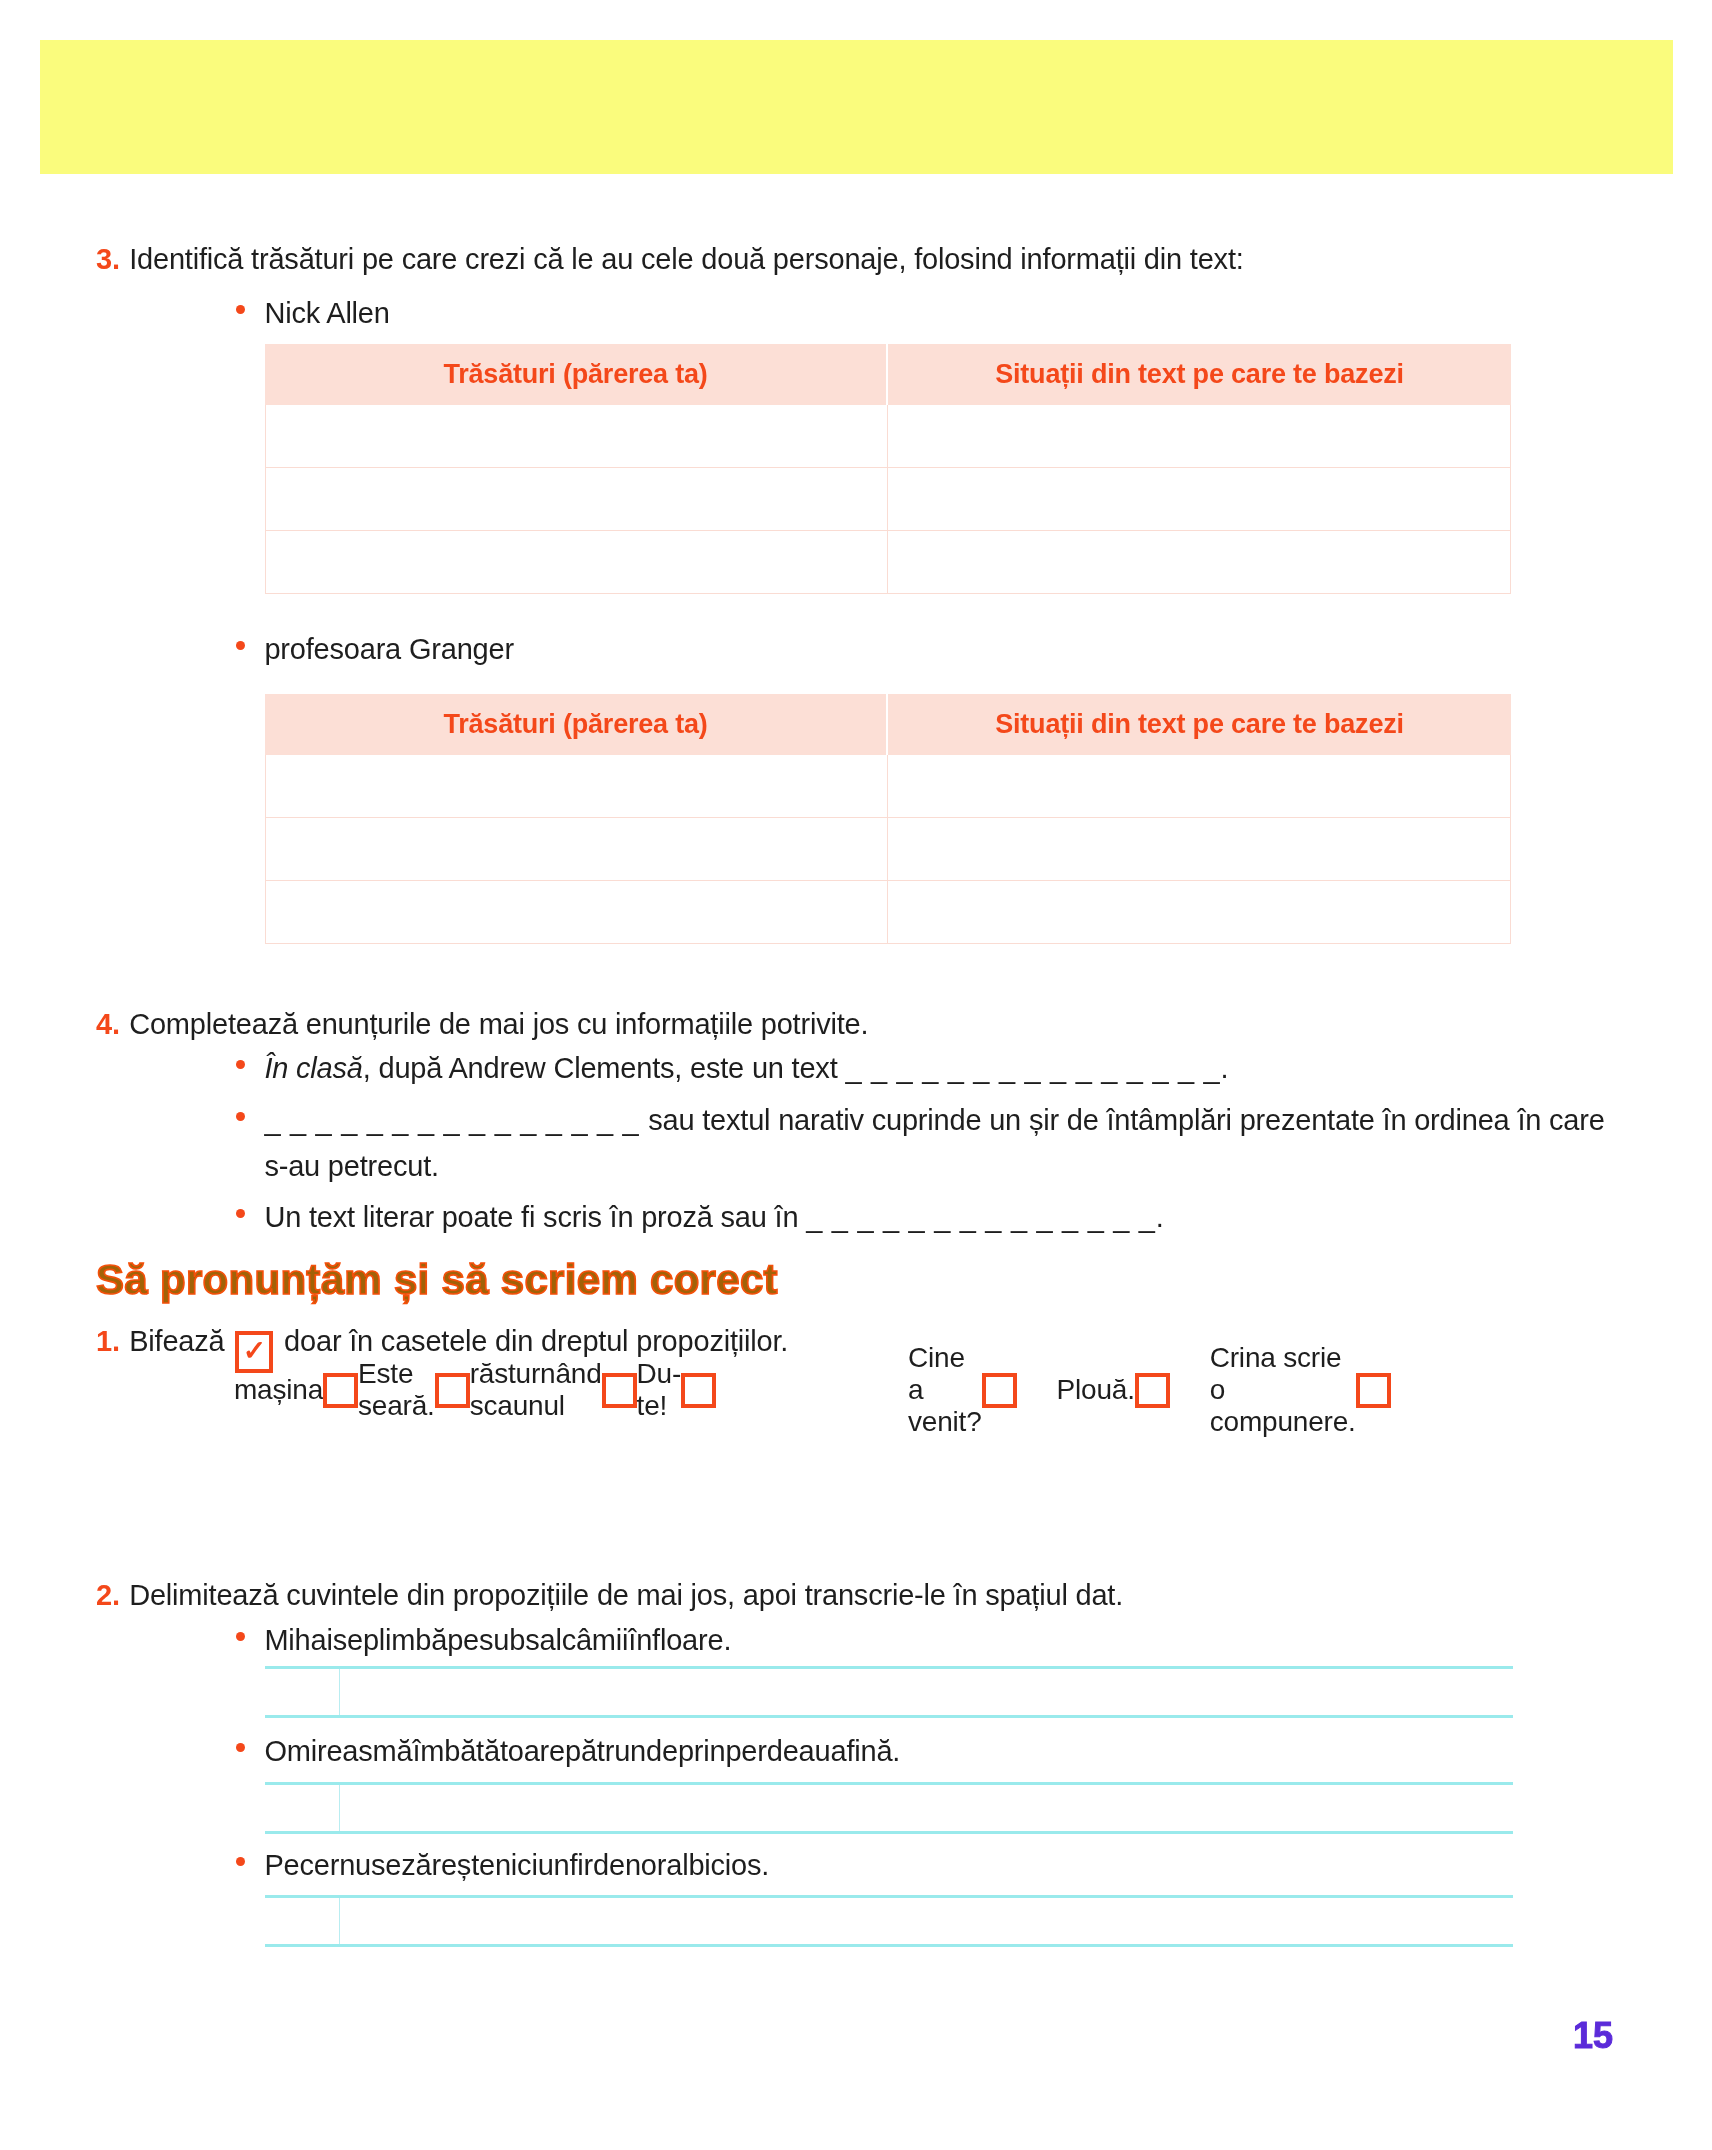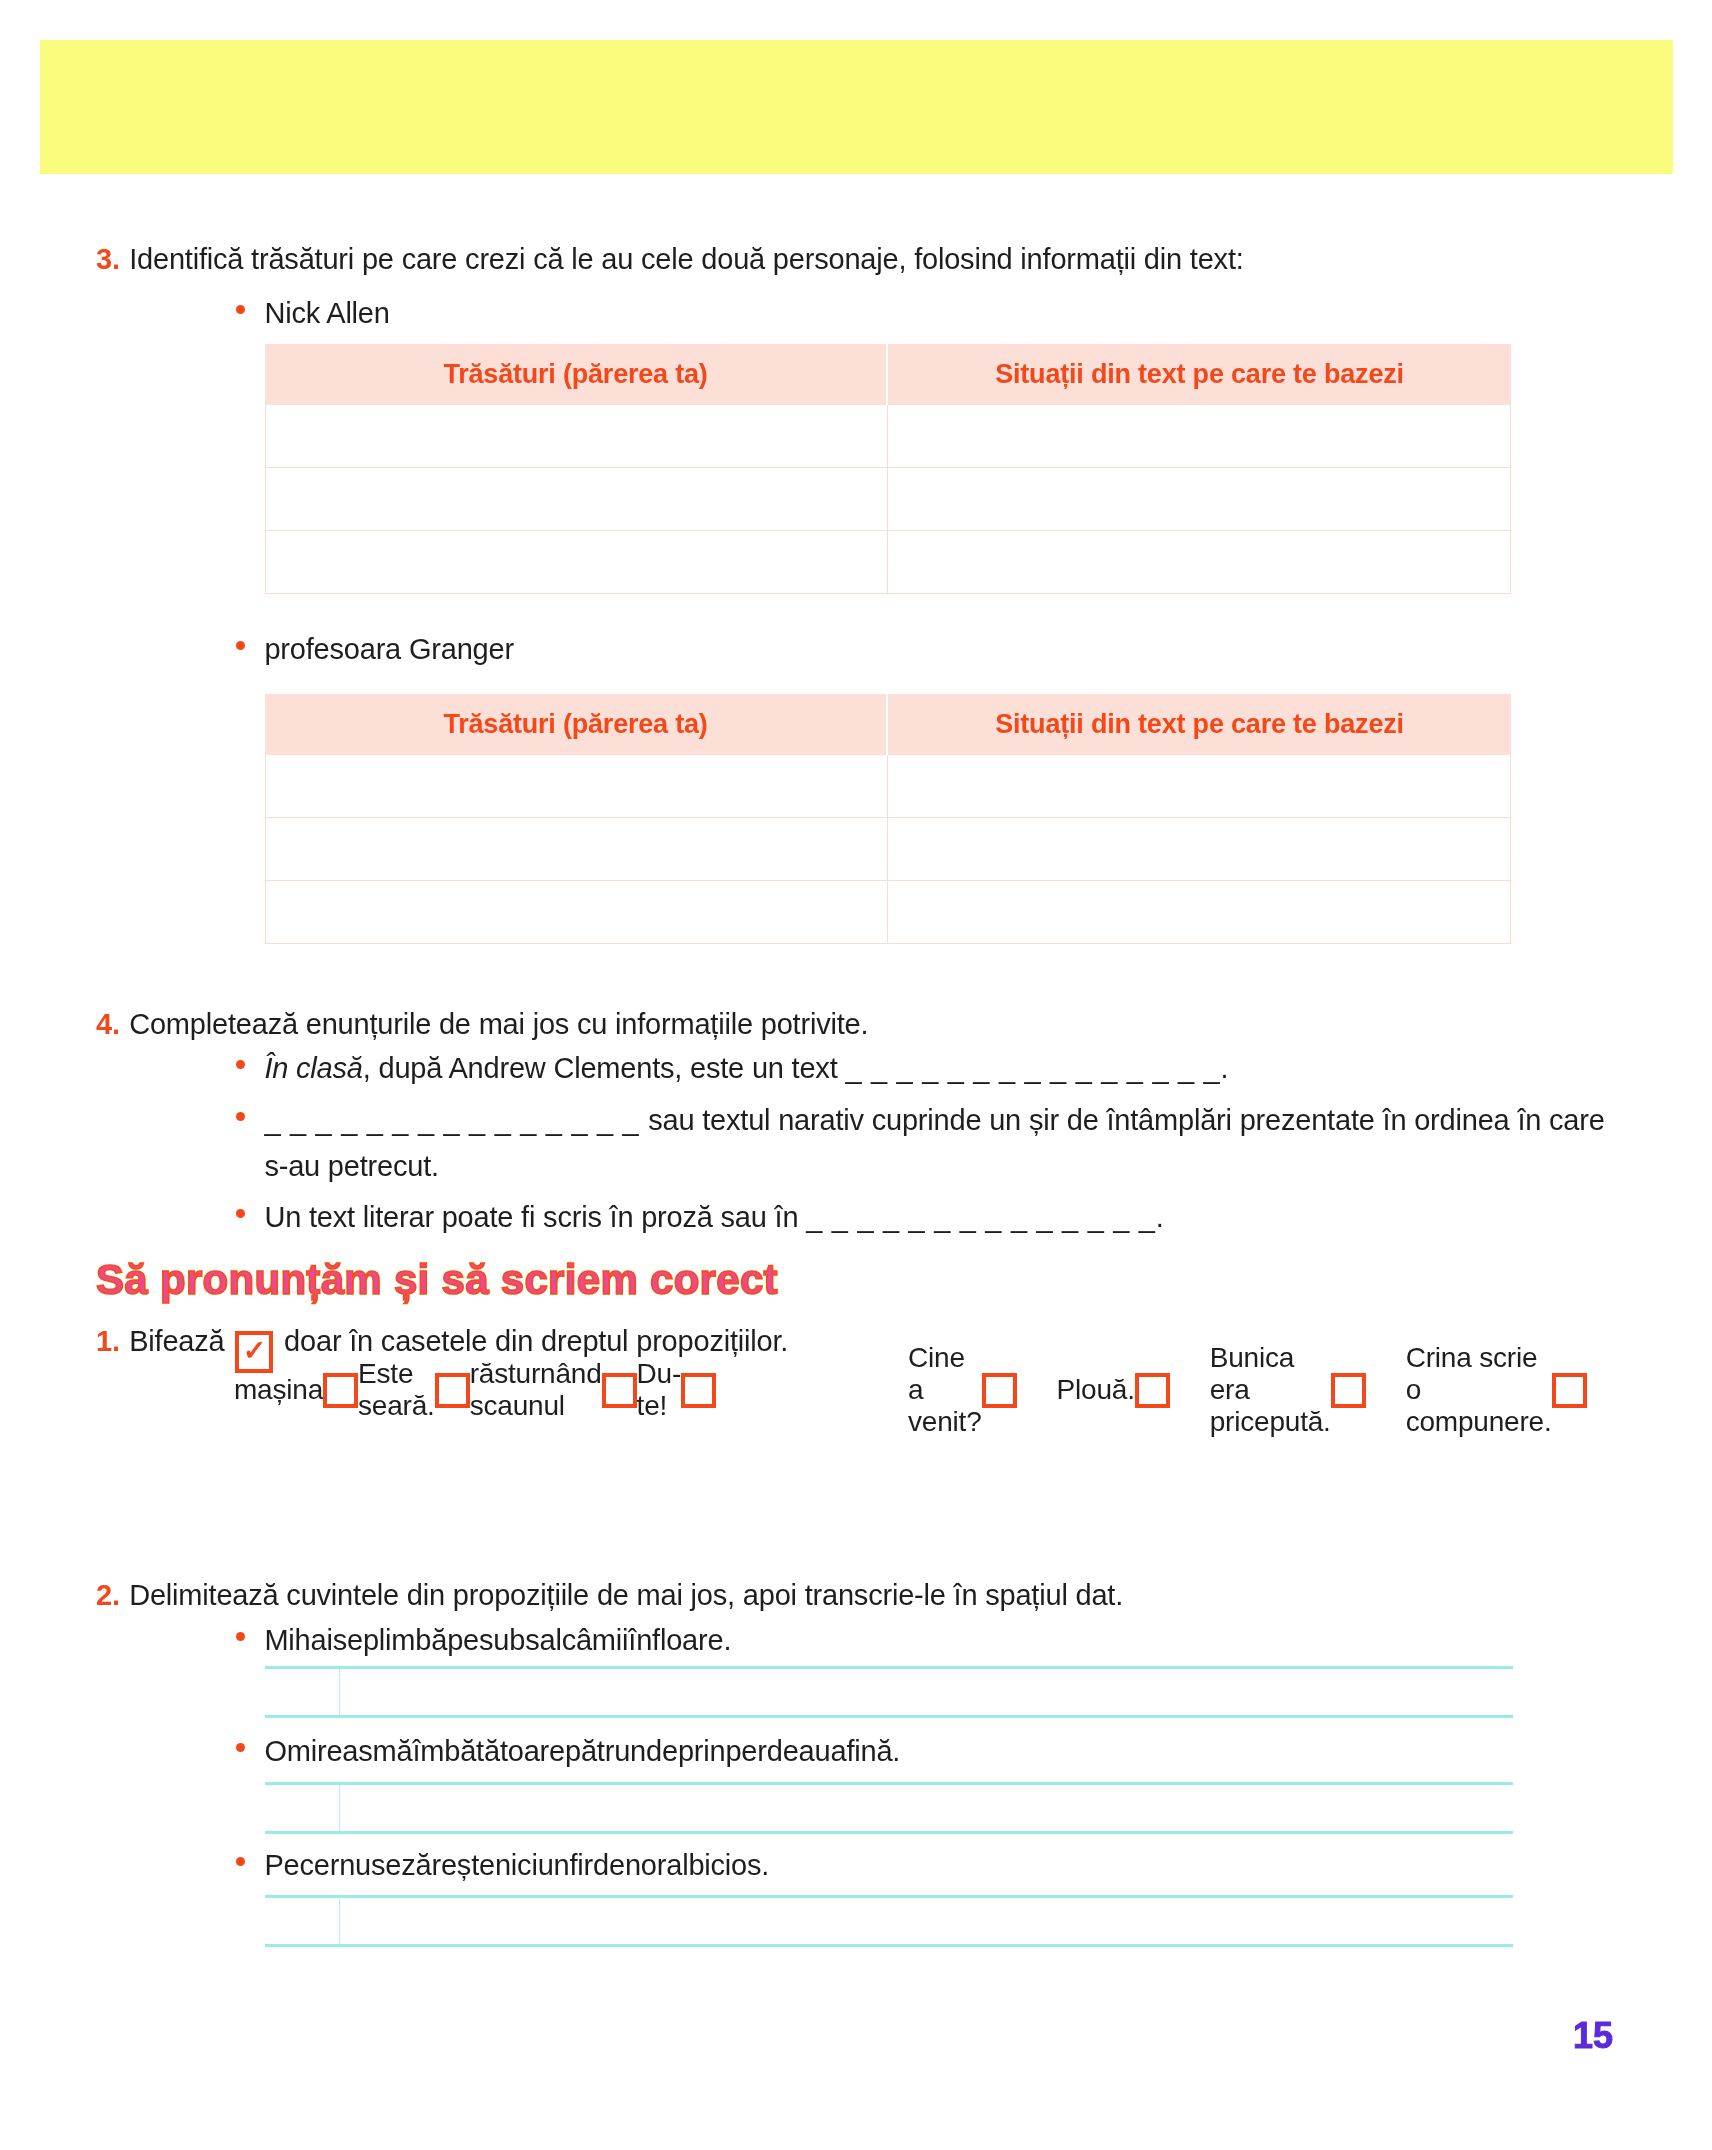--- a/index.html
+++ b/index.html
@@ -18,21 +18,21 @@
   .tbl{width:1246px;text-align:right;}
   .tbl-head{display:grid;grid-template-columns:1fr 1fr;background:#fcdfd6;height:61px;}
   .tbl-head .cell{display:flex;align-items:center;justify-content:center;
     color:#f4481a;font-size:27px;font-weight:700;letter-spacing:-0.2px;}
   .tbl-head .cell:first-child{border-right:2.7px solid #ffffff;}
   .tbl-body{border:1.3px solid #fadcd3;border-top:none;}
   .tbl-row{display:grid;grid-template-columns:1fr 1fr;height:62px;background:#ffffff;}
   .tbl-row + .tbl-row{border-top:1.3px solid #fadcd3;}
   .tbl-row .cell:first-child{border-right:1.3px solid #fadcd3;}
   
-  .heading{font-size:42px;font-weight:700;color:#ec4899;letter-spacing:0.3px;
+  .heading{font-size:42px;font-weight:700;color:#a16207;letter-spacing:0.3px;
     -webkit-text-stroke:1.7px #f4500a;}
   
   .inline-box{display:inline-flex;align-items:center;justify-content:center;
     width:30px;height:34px;border:4px solid #f4481a;margin:0 10.8px;vertical-align:-9.4px;
     color:#f4481a;font-size:28px;font-weight:700;}
   
   .cb-col{display:flex;flex-direction:row;}
   .cb-row{display:flex;align-items:center;justify-content:space-between;height:44px;}
   .cb-label{font-size:28px;font-weight:500;letter-spacing:-0.2px;}
   .cb-box{width:27px;height:27px;border:4px solid #f4481a;background:#ffffff;flex:0 0 27px;}
@@ -157,24 +157,20 @@
   <div class="abs cb-col" style="left:908px;top:1368px;width:442px;gap:40px;">
     <div class="cb-row">
       <span class="cb-label">Cine a venit?</span>
       <span class="cb-box"></span>
     </div>
     <div class="cb-row">
       <span class="cb-label">Plouă.</span>
       <span class="cb-box"></span>
     </div>
     <div class="cb-row">
-      <span class="cb-label">Bunica era pricepută.</span>
-      <span class="cb-box"></span>
-    </div>
-    <div class="cb-row">
       <span class="cb-label">Crina scrie o compunere.</span>
       <span class="cb-box"></span>
     </div>
   </div>
 
   <div class="abs instr" style="left:96px;top:1577px;width:1538px;">
     <span class="num">2.</span><span>Delimitează cuvintele din propozițiile de mai jos, apoi transcrie-le în spațiul dat.</span>
   </div>
 
   <div class="abs bullet" style="left:236px;top:1617px;">

